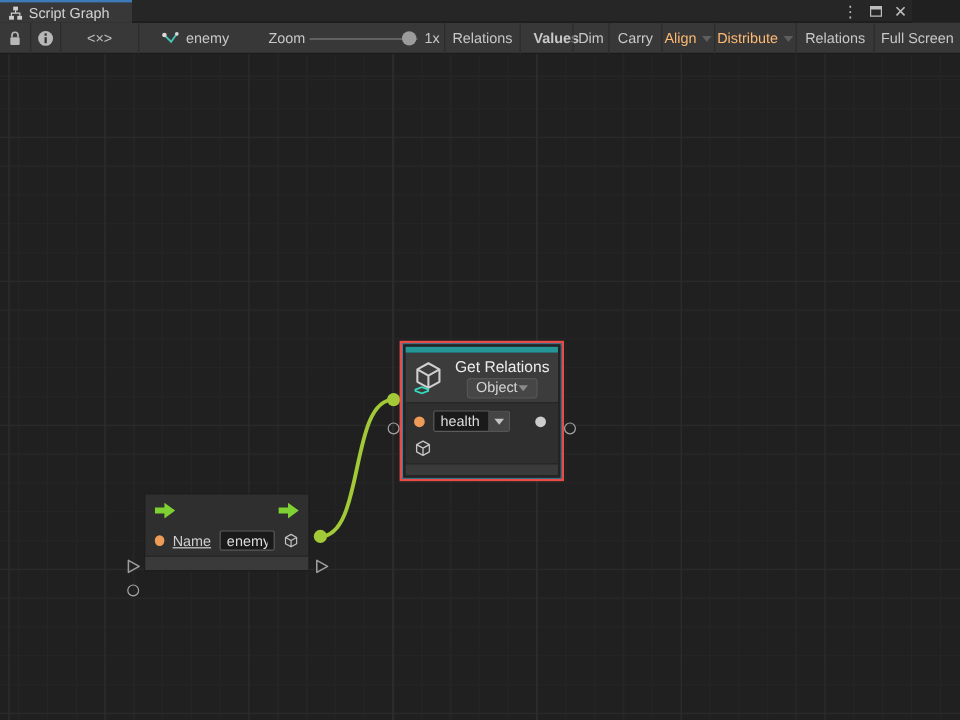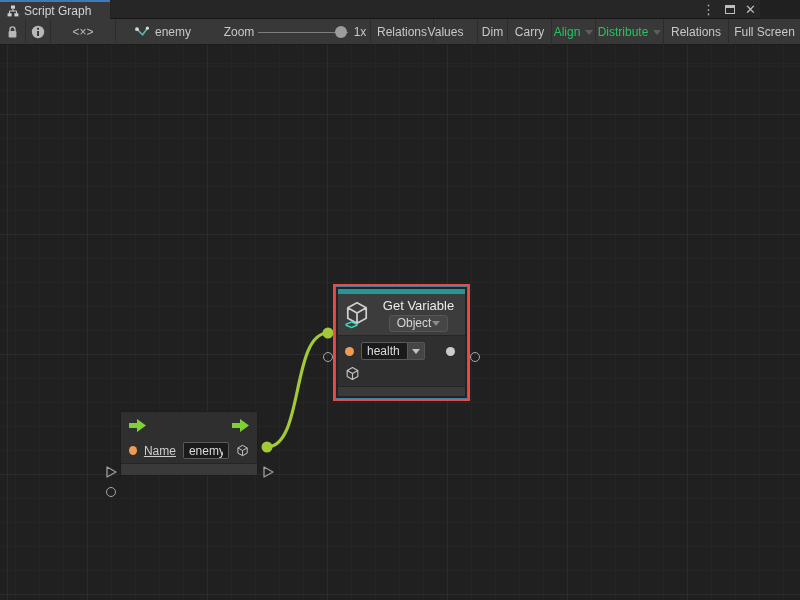--- a/index.html
+++ b/index.html
@@ -19,21 +19,21 @@
   .wincontrols .glyph { font-size:13px; line-height:1; cursor:default; }
   .maxbox { width:10px; height:9px; border:1px solid #bdbdbd; border-top:3px solid #bdbdbd; }
 
   
   .toolbar { position:absolute; top:19px; left:0; width:800px; height:26px;
              background:#383838; border-bottom:1px solid #1c1c1c;
              color:#c8c8c8; font-size:12px; }
   .titem { position:absolute; top:0; height:26px; display:flex;
            align-items:center; justify-content:center; }
   .vsep { position:absolute; top:0; height:26px; width:1px; background:#2c2c2c; }
-  .disabled span { color:#22c55e; }
+  .disabled span { color:#fdba74; }
   .chev { width:0; height:0; border-left:4px solid transparent;
           border-right:4px solid transparent; border-top:5px solid #8a8a8a;
           margin-left:5px; }
   .disabled .chev { border-top-color:#5e5e5e; }
   .ztrack { position:absolute; left:258px; top:12.5px; width:90px; height:1.5px;
             background:#7d7d7d; }
   .zthumb { position:absolute; left:335px; top:7px; width:12px; height:12px;
             border-radius:50%; background:#9c9c9c; }
 
   
@@ -153,21 +153,21 @@
     <div class="zthumb"></div>
     <div class="titem" style="left:350px;width:20px;">
       <span>1x</span>
     </div>
 
     <div class="vsep" style="left:370px;"></div>
     <div class="titem btn" style="left:371px;width:62px;">
       <span>Relations</span>
       </div>
     <div class="vsep" style="left:433px;"></div>
-    <div class="titem btn" style="left:424px;width:43px;">
+    <div class="titem btn" style="left:442px;width:43px;font-weight:bold;">
       <span>Values</span>
       </div>
     <div class="vsep" style="left:477px;"></div>
     <div class="titem btn" style="left:478px;width:29px;">
       <span>Dim</span>
       </div>
     <div class="vsep" style="left:507px;"></div>
     <div class="titem btn" style="left:508px;width:43px;">
       <span>Carry</span>
       </div>
@@ -234,21 +234,21 @@
         <div class="sel-gap">
           <div class="gv-stripe"></div>
           <div class="gv-hdr">
             <div class="gv-hdr-icon">
               <svg width="26" height="26" viewBox="0 0 24 24">
                 <path d="M12 2.5 L20.5 7.2 V16.8 L12 21.5 L3.5 16.8 V7.2 Z M3.5 7.2 L12 12 L20.5 7.2 M12 12 V21.5" fill="none" stroke="#cfcfcf" stroke-width="1.6" stroke-linejoin="round"></path>
               </svg>
               <span class="angle">&lt;&gt;</span>
             </div>
             <div class="gv-hdr-col">
-              <div class="hdr-title">Get Variable</div>
+              <div class="hdr-title">Get Relations</div>
               <div class="dropdown">
                 <span>Object</span>
                 <i class="chev" style="margin-left:1px;"></i>
               </div>
             </div>
           </div>
           <div class="gv-body nodebody">
             <div class="gv-row1">
               <span class="dot" style="position:static;width:9px;height:9px;background:#ee9b57;margin-right:7px;"></span>
               <input class="textfield" style="width: 47px; height: 18px; border-radius: 2px 0px 0px 2px;" value="health">

